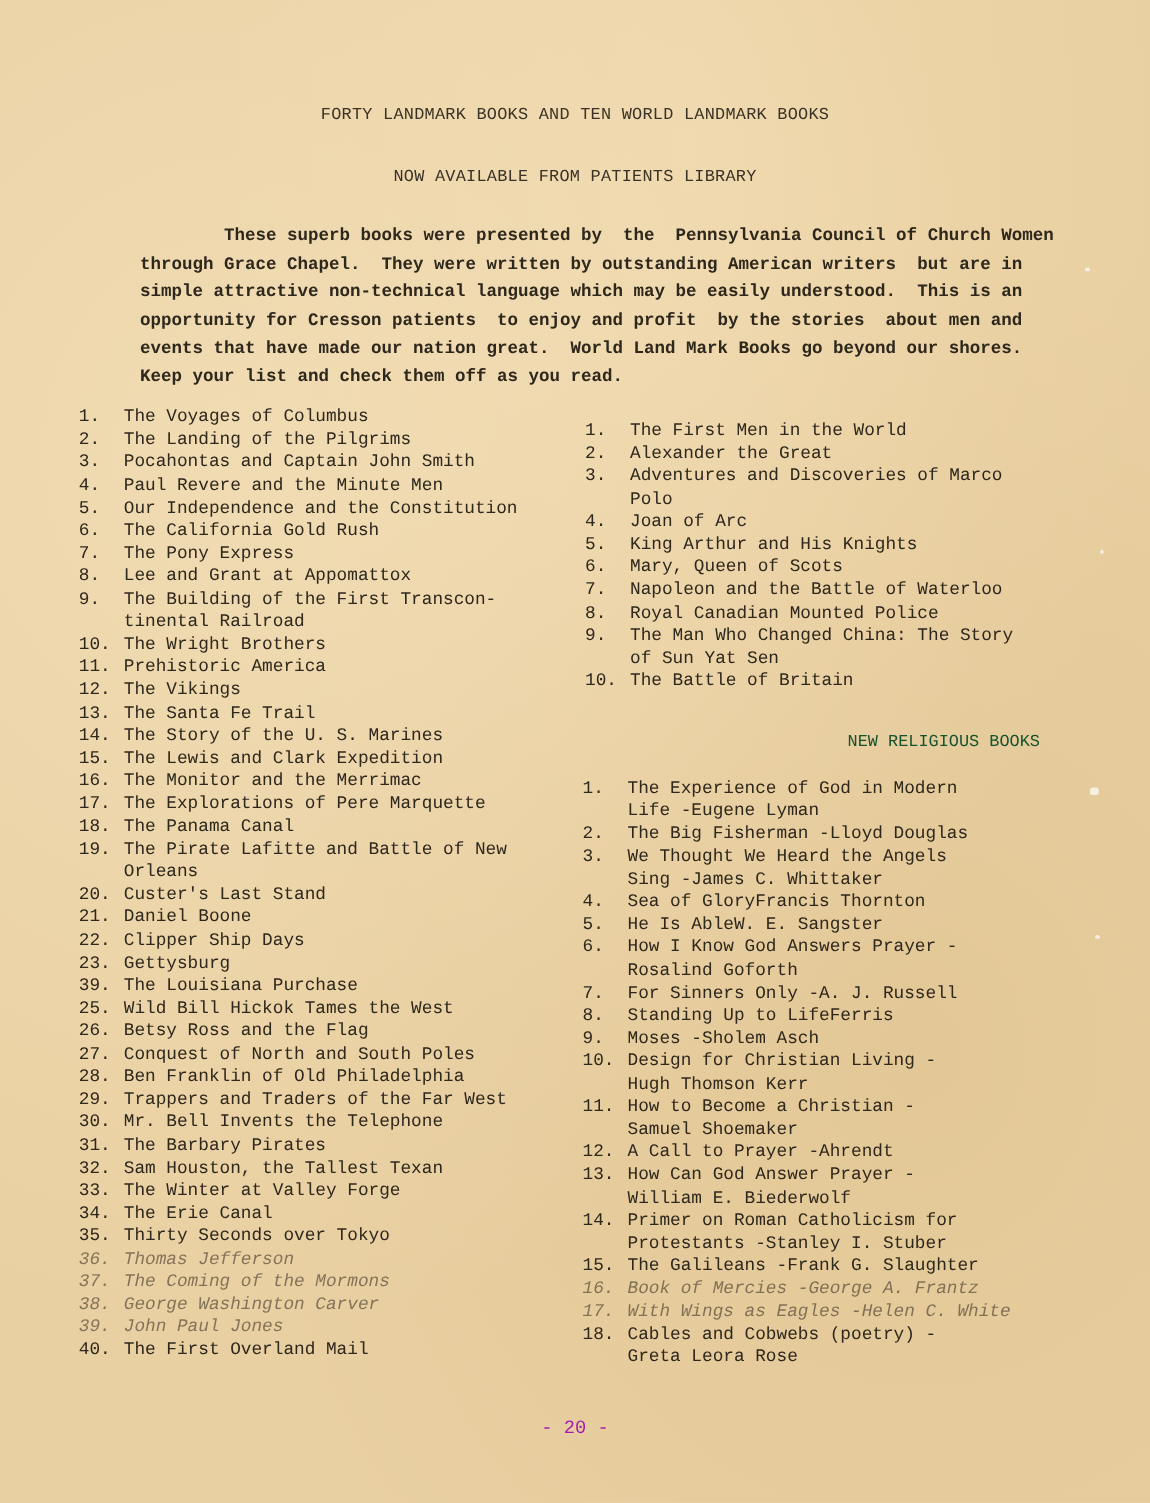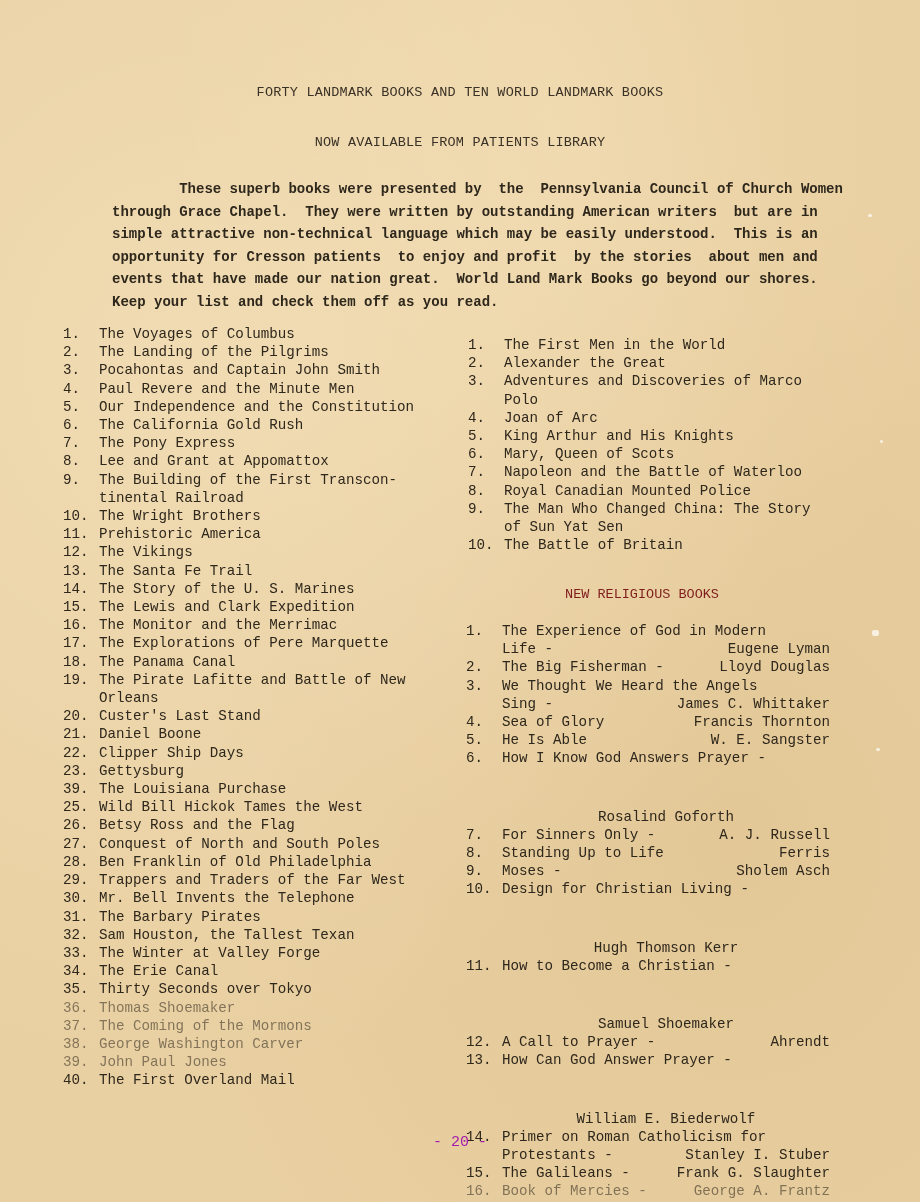--- a/index.html
+++ b/index.html
@@ -22,29 +22,29 @@
   .intro p { margin: 4px; text-indent: 0; font-weight: bold; }
   .col { position: absolute; font-size: 14.2px; color: #2e271c; }
   .col-left { left: 52px; top: 325px; width: 390px; }
   .col-right { left: 452px; top: 336px; width: 380px; }
   .item { display: flex; line-height: 18.2px; }
   .num { width: 47px; flex: none; text-align: right; padding-right: 0; box-sizing: border-box; }
   .num-inner { display: inline-block; width: 36px; text-align: left; }
   .ttl { flex: 1; white-space: pre-wrap; }
   .col-left .num { width: 47px; }
   .col-right .num { width: 52px; }
-  .section-head { position: absolute; left: 452px; top: 587px; width: 380px; text-align: center; font-size: 13.5px; color: #7f1d1d; }
+  .section-head { position: absolute; left: 452px; top: 587px; width: 380px; text-align: right; font-size: 13.5px; color: #14532d; }
   .rel { position: absolute; left: 452px; top: 622px; width: 378px; font-size: 14.2px; color: #2e271c; }
   .rel .row { display: flex; line-height: 18.2px; }
   .rel .num { width: 50px; }
   .rel .body { flex: 1; }
-  .rel .line { display: flex; justify-content: space-between; }
+  .rel .line { display: flex; justify-content: flex-start; }
   .rel .author { text-align: right; white-space: nowrap; }
-  .rel .authline { text-align: center; margin-top: 40px; }
-  .faded { opacity: 0.55; }
+  .rel .authline { text-align: left; }
+  .faded { opacity: 0.55; font-style: italic; }
   .pagenum { position: absolute; top: 1134px; left: 0; width: 920px; text-align: center; font-size: 15px; color: #a21caf; }
   .speck { position: absolute; background: rgba(255,255,255,0.7); border-radius: 2px; }
 </style>
 </head>
 <body>
 
 <div class="page">
 
   <div class="title title1">FORTY LANDMARK BOOKS AND TEN WORLD LANDMARK BOOKS</div>
   <div class="title title2">NOW AVAILABLE FROM PATIENTS LIBRARY</div>
@@ -196,21 +196,21 @@
       <div class="item">
         <div class="num"><span class="num-inner">34.</span></div>
         <div class="ttl">The Erie Canal</div>
       </div>
       <div class="item">
         <div class="num"><span class="num-inner">35.</span></div>
         <div class="ttl">Thirty Seconds over Tokyo</div>
       </div>
       <div class="item faded">
         <div class="num"><span class="num-inner">36.</span></div>
-        <div class="ttl">Thomas Shoemaker</div>
+        <div class="ttl">Thomas Jefferson</div>
       </div>
       <div class="item faded">
         <div class="num"><span class="num-inner">37.</span></div>
         <div class="ttl">The Coming of the Mormons</div>
       </div>
       <div class="item faded">
         <div class="num"><span class="num-inner">38.</span></div>
         <div class="ttl">George Washington Carver</div>
       </div>
       <div class="item faded">

